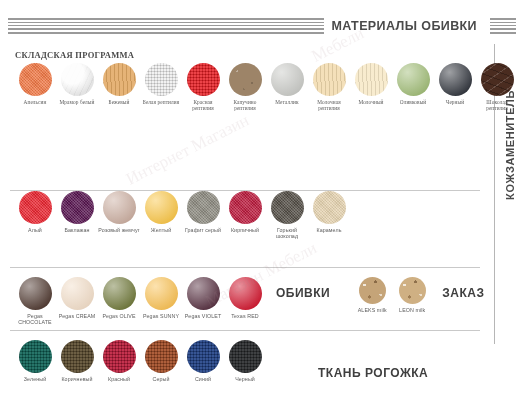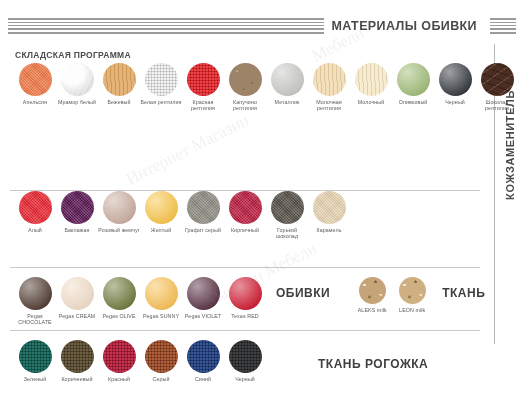--- a/index.html
+++ b/index.html
@@ -129,21 +129,21 @@
     <div class="stripes stripes-right"></div>
     <div class="header-title">МАТЕРИАЛЫ ОБИВКИ</div>
   </div>
 
   <div class="rail"></div>
   <div class="vertical-label">
     <span>КОЖЗАМЕНИТЕЛЬ</span>
   </div>
 
   <div class="rows" id="rows-root">
-      <div class="row" style="height: 140px;">
+      <div class="row" style="height: 140px; font-family: Liberation Serif, serif;">
         <div class="group-title">СКЛАДСКАЯ ПРОГРАММА</div>
         <div class="row-inner">
           <div class="swatches">
             <div class="swatch">
               <div class="dot tx-grain" style="background-color: rgb(239, 119, 68);"></div>
               <div class="cap">Апельсин</div>
             </div>
             <div class="swatch">
               <div class="dot tx-marble" style="background-color: rgb(239, 239, 239);"></div>
               <div class="cap">Мрамор белый</div>
@@ -264,21 +264,21 @@
           <div class="swatches" style="margin-left: 22px;">
             <div class="swatch small">
               <div class="dot tx-speck" style="background-color: rgb(197, 164, 120);"></div>
               <div class="cap">ALEKS milk</div>
             </div>
             <div class="swatch small">
               <div class="dot tx-speck" style="background-color: rgb(207, 176, 131);"></div>
               <div class="cap">LEON milk</div>
             </div>
           </div>
-          <div class="section-label" style="margin: 9px 0px 0px 10px;">ТКАНЬ</div>
+          <div class="section-label" style="margin: 9px 0px 0px 10px;">ЗАКАЗ</div>
         </div>
       </div>
       <div class="row-sep"></div>
       <div class="row" style="height: 60px;">
         <div style="height: 9px;"></div>
         <div class="row-inner">
           <div class="swatches">
             <div class="swatch">
               <div class="dot tx-weave" style="background-color: rgb(12, 99, 86);"></div>
               <div class="cap">Зеленый</div>
@@ -297,21 +297,21 @@
             </div>
             <div class="swatch">
               <div class="dot tx-weave" style="background-color: rgb(29, 63, 134);"></div>
               <div class="cap">Синий</div>
             </div>
             <div class="swatch">
               <div class="dot tx-weave" style="background-color: rgb(38, 40, 42);"></div>
               <div class="cap">Черный</div>
             </div>
           </div>
-          <div class="section-label" style="margin: 17px 0px 0px 52px;">ТКАНЬ РОГОЖКА</div>
+          <div class="section-label" style="margin: 26px 0px 0px 52px;">ТКАНЬ РОГОЖКА</div>
         </div>
       </div>
     </div>
 
   <div class="watermark">
     <span class="wm1">Интернет Магазин</span>
     <span class="wm2">Магазин Мебели</span>
     <span class="wm3">Мебели</span>
   </div>
 </div>

